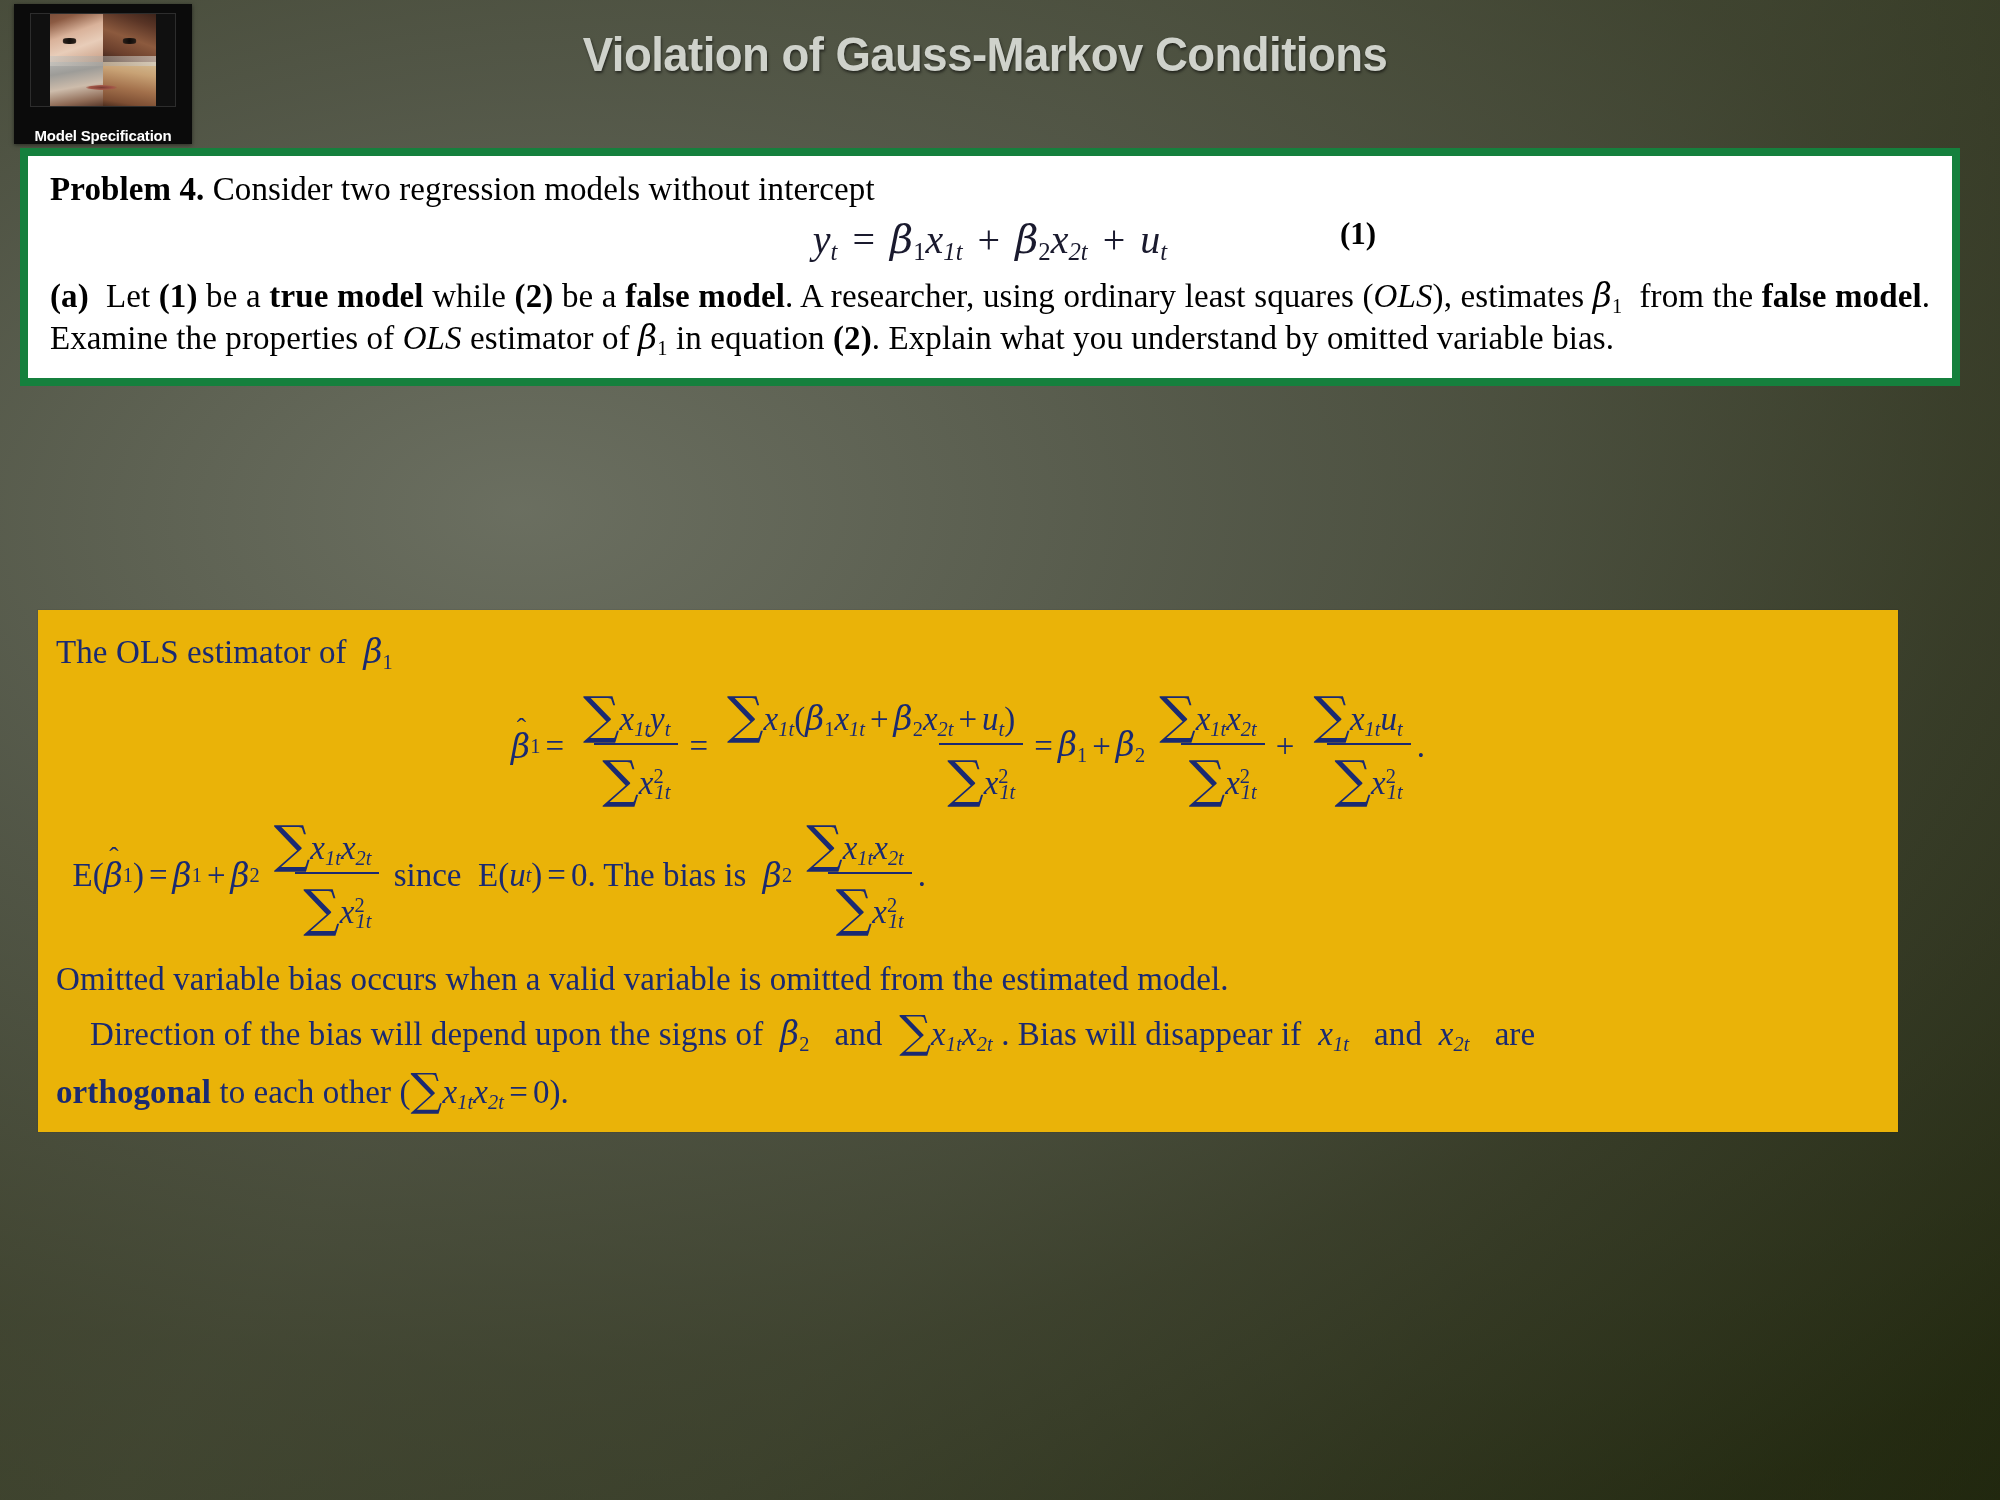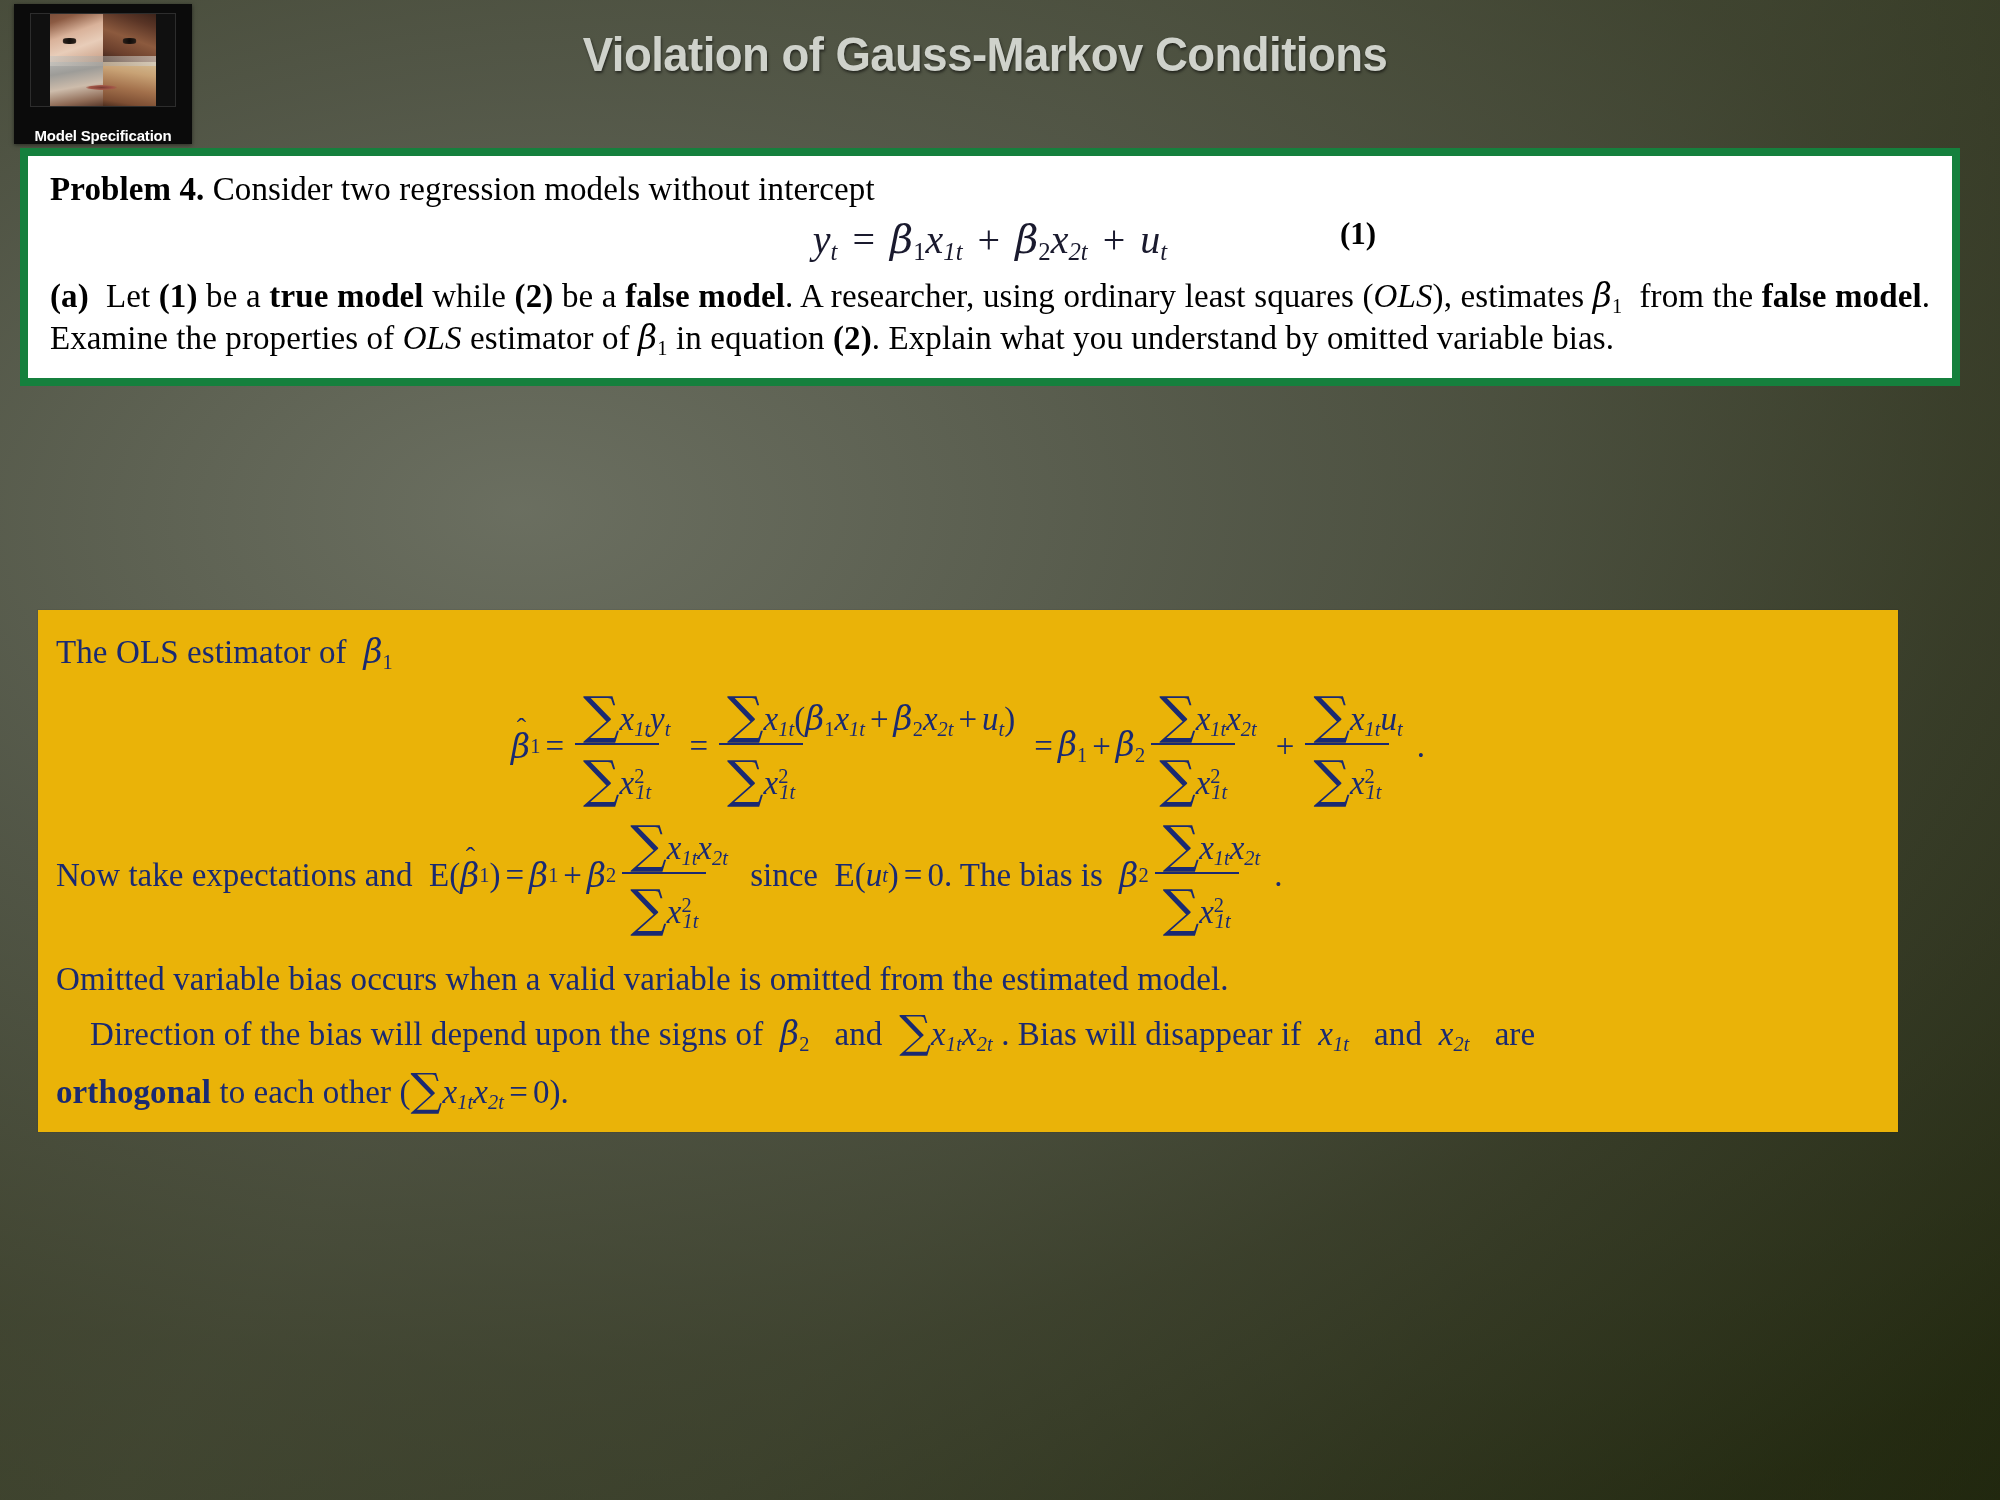--- a/index.html
+++ b/index.html
@@ -146,21 +146,21 @@
     line-height: 1.22;
     letter-spacing: 0.1px;
   }
   .sol-text.just { text-align: justify; text-align-last: left; margin-left: 34px; }
   .sol-bold { font-weight: 700; }
 
   
   .frac {
     display: inline-flex;
     flex-direction: column;
-    align-items: flex-start;
+    align-items: flex-end;
     vertical-align: middle;
     margin: 0 6px;
     position: relative;
     top: -2px;
   }
   .frac .num { padding: 0 8px 1px 8px; white-space: nowrap; }
   .frac .den { padding: 2px 8px 0 8px; border-top: 2px solid currentColor; white-space: nowrap; }
   .sigma { font-size: 1.55em; font-family: "DejaVu Serif", serif; font-style: normal; position: relative; top: 3px; }
   .sigma-sm { font-size: 1.35em; font-family: "DejaVu Serif", serif; font-style: normal; position: relative; top: 2px; }
   .hatwrap { position: relative; display: inline-block; }
@@ -266,21 +266,20 @@
     <span class="op">+</span>
 
     <span class="frac">
       <span class="num"><span class="sigma">∑</span><span class="mi">x</span><sub class="s">1t</sub><span class="mi">u</span><sub class="s">t</sub></span>
       <span class="den"><span class="sigma">∑</span><span class="mi">x</span><sup class="sp">2</sup><sub class="s" style="margin-left:-0.45em;">1t</sub></span>
     </span>
     <span>.</span>
   </div>
 
   <div class="bigline" style="justify-content:flex-start; margin-top:2px;">
-    <span>Now take expectations and</span>
     &nbsp;&nbsp;
     <span class="inlinewrap">
       E(<span class="hatwrap"><span class="hat">ˆ</span><span class="beta">β</span></span><sub class="sn">1</sub>)
       <span class="op">=</span>
       <span class="beta">β</span><sub class="sn">1</sub>
       <span class="op">+</span>
       <span class="beta">β</span><sub class="sn">2</sub>
       <span class="frac">
         <span class="num"><span class="sigma">∑</span><span class="mi">x</span><sub class="s">1t</sub><span class="mi">x</span><sub class="s">2t</sub></span>
         <span class="den"><span class="sigma">∑</span><span class="mi">x</span><sup class="sp">2</sup><sub class="s" style="margin-left:-0.45em;">1t</sub></span>

